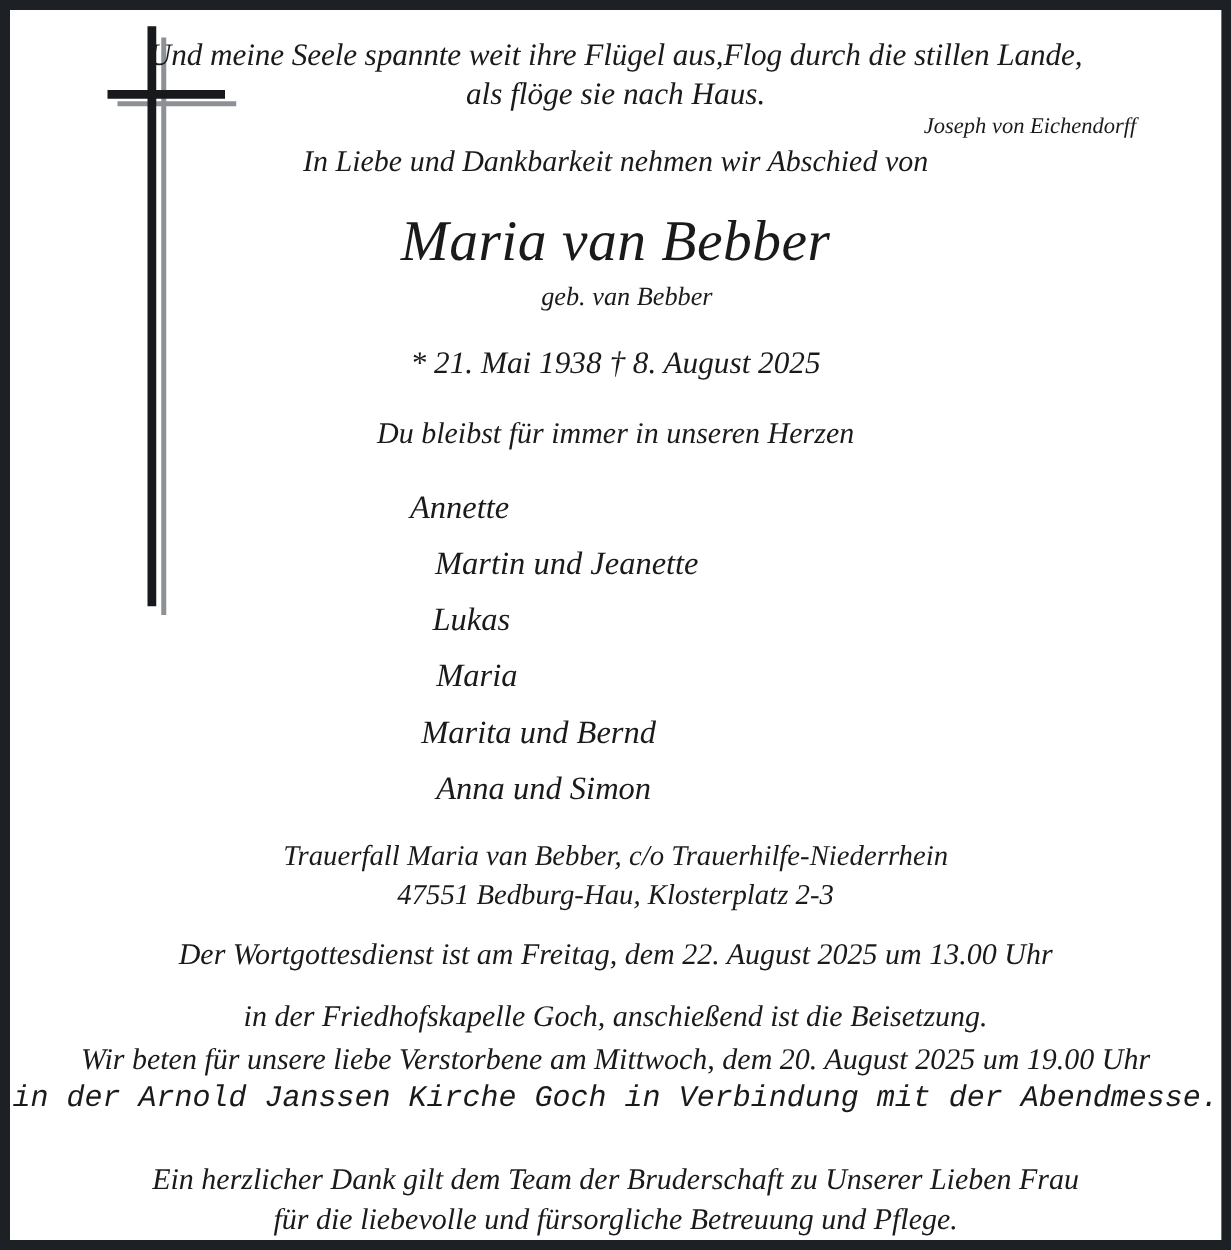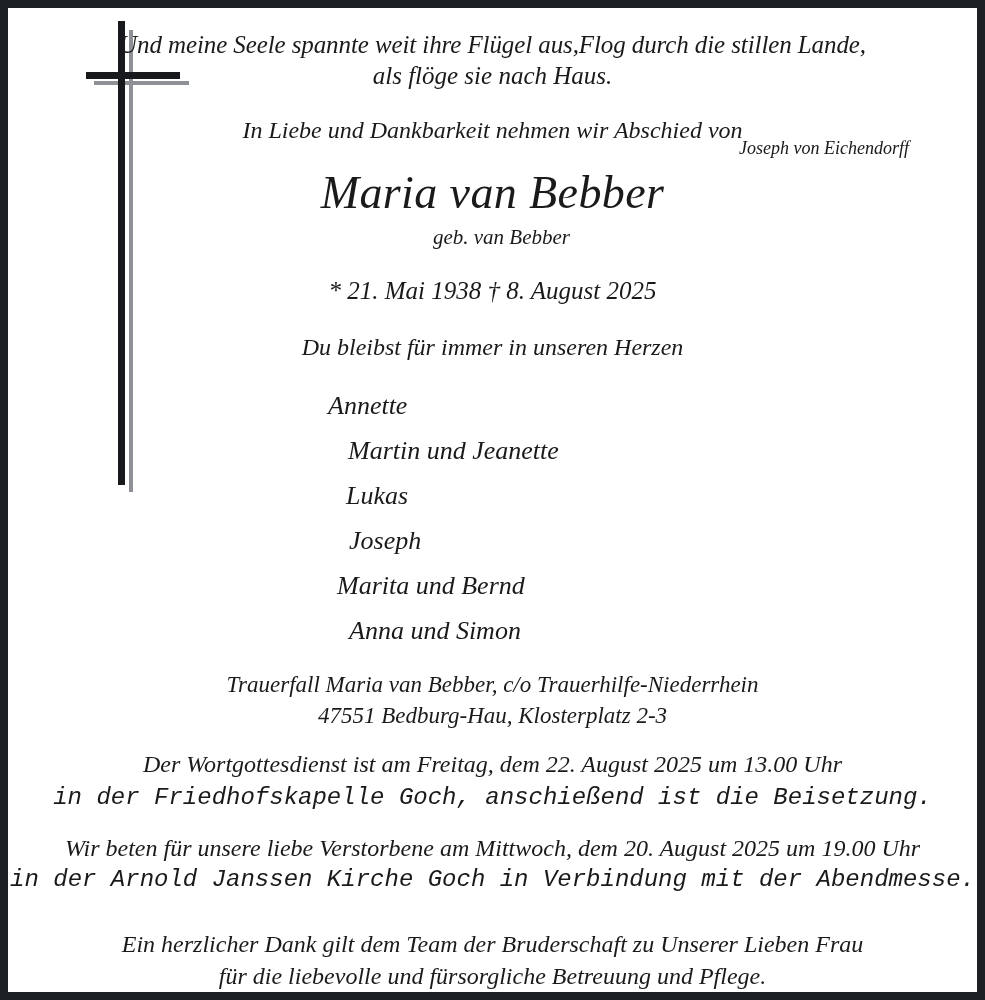--- a/index.html
+++ b/index.html
@@ -55,21 +55,20 @@
     text-align: center;
   }
 
   .poem-1 { top: 22px;  font-size: 25px; letter-spacing: -0.1px; }
   .poem-2 { top: 53px;  font-size: 25px; }
   .attrib {
     top: 82px;
     right: 68px;
     font-size: 18px;
     text-align: right;
-    margin-top: 48px;
   }
   .intro  { top: 108px; font-size: 24px; text-align: center; }
 
   .fullname {
     top: 158px;
     font-size: 46px;
     letter-spacing: 0.4px;
   }
   .maidenname { top: 217px; font-size: 21px; padding-left: 18px; }
   .dates      { top: 268px; font-size: 25px; }
@@ -81,21 +80,21 @@
     font-style: italic;
     font-size: 26px;
     color: #1a1a1a;
     white-space: nowrap;
   }
 
   .addr-1 { top: 663px; font-size: 23px; }
   .addr-2 { top: 694px; font-size: 23px; }
 
   .svc-1  { top: 742px; font-size: 24px; }
-  .svc-2  { top: 776px; font-size: 24px; font-family: Liberation Mono, monospace; }
+  .svc-2  { top: 792px; font-size: 24px; }
 
   .pray-1 { top: 826px; font-size: 24px; }
   .pray-2 { top: 858px; font-size: 24px; font-family: Liberation Mono, monospace; }
 
   .thank-1 { top: 922px; font-size: 24px; }
   .thank-2 { top: 954px; font-size: 24px; }
 
   
   #cross {
     position: absolute;
@@ -132,21 +131,21 @@
     <div class="tx center-line fullname">Maria van Bebber</div>
     <div class="tx center-line maidenname">geb. van Bebber</div>
     <div class="tx center-line dates">* 21. Mai 1938   † 8. August 2025</div>
 
     <div class="tx center-line motto">Du bleibst für immer in unseren Herzen</div>
 
     <div id="mourner-list">
         <div class="mourner" style="left: 320px; top: 383px;">Annette</div>
         <div class="mourner" style="left: 340px; top: 428px;">Martin und Jeanette</div>
         <div class="mourner" style="left: 338px; top: 473px;">Lukas</div>
-        <div class="mourner" style="left: 341px; top: 518px;">Joseph</div>
+        <div class="mourner" style="left: 341px; top: 518px;">Maria</div>
         <div class="mourner" style="left: 329px; top: 563px;">Marita und Bernd</div>
         <div class="mourner" style="left: 341px; top: 608px;">Anna und Simon</div>
       </div>
 
     <div class="tx center-line addr-1">Trauerfall Maria van Bebber, c/o Trauerhilfe-Niederrhein</div>
     <div class="tx center-line addr-2">47551 Bedburg-Hau, Klosterplatz 2-3</div>
 
     <div class="tx center-line svc-1">Der Wortgottesdienst ist am Freitag, dem 22. August 2025 um 13.00 Uhr</div>
     <div class="tx center-line svc-2">in der Friedhofskapelle Goch, anschießend ist die Beisetzung.</div>
 

